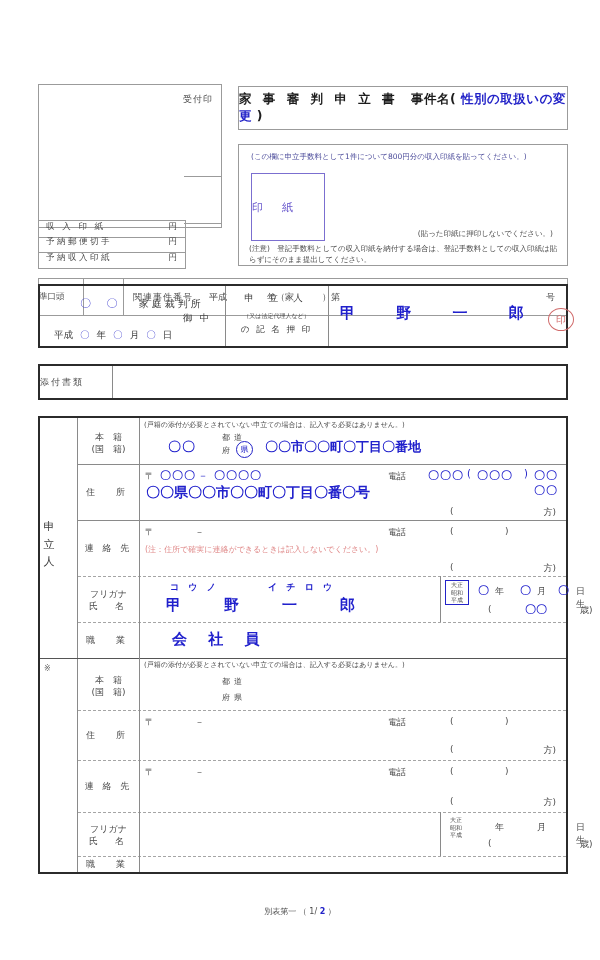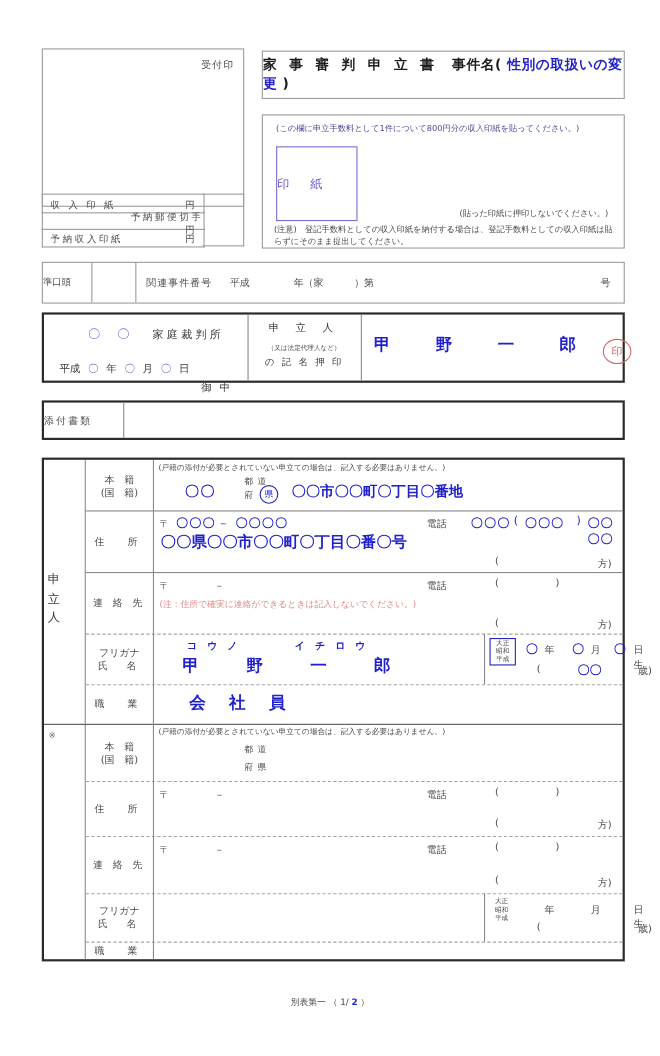--- a/index.html
+++ b/index.html
@@ -7,37 +7,37 @@
     width:600px;height:960px;
     background:#ffffff;
     font-family:"DejaVu Sans","Liberation Sans",sans-serif;
     color:#3a3a3a;
     -webkit-font-smoothing:none;
   }
   .page{position:relative;width:600px;height:960px;overflow:hidden;}
 
   
   .bx{position:absolute;box-sizing:border-box;}
-  .thin{border:1px solid #9b9b9b;}
+  .thin{border:1px solid #9b9b9b;margin-top:40px;}
   .sp1{letter-spacing:3px;}
   .ctr{display:flex;align-items:center;}
   .blue{color:#2323c8;}
   .bluebold{color:#2020cc;font-weight:bold;}
   .red{color:#e08a8a;}
 
   
   #receipt-box{left:38px;top:44px;width:184px;height:144px;}
   #receipt-label{position:absolute;right:8px;top:8px;font-size:9px;color:#4a4a4a;letter-spacing:1px;}
 
   .fee-row{position:absolute;left:38px;width:146px;height:16px;border:1px solid #9b9b9b;border-top:none;
-           display:flex;align-items:flex-end;font-size:8.5px;color:#4a4a4a;}
+           display:flex;align-items:flex-start;font-size:8.5px;color:#4a4a4a;margin-top:44px;}
   .fee-row .nm{padding-left:7px;letter-spacing:2.5px;flex:1;}
   .fee-row .yen{padding-right:8px;}
   #fee1{top:176px;border-top:1px solid #9b9b9b;}
-  #fee2{top:192px;flex-direction:column;}
+  #fee2{top:192px;}
   #fee3{top:208px;}
   #fee-side{left:184px;top:176px;width:38px;height:48px;border:1px solid #9b9b9b;border-left:none;}
 
   
   #title-box{left:238px;top:46px;width:330px;height:44px;}
   #title-text{font-size:12.5px;color:#1d1d1d;font-weight:bold;letter-spacing:0.5px;}
   #title-text .t1{letter-spacing:3.5px;}
   #case-name{color:#2323c8;}
 
   
@@ -59,21 +59,21 @@
   #kanren-c3 .k-nen{font-size:9px;color:#4a4a4a;margin-left:40px;}
   #kanren-c3 .k-dai{font-size:9px;color:#4a4a4a;margin-left:28px;}
   #kanren-c3 .k-go{font-size:9px;color:#4a4a4a;position:absolute;right:12px;}
 
   
   #sign-box{left:38px;top:284px;width:530px;height:64px;border:2.5px solid #2b2b2b;}
   #sign-c1{position:absolute;left:0;top:0;width:185px;height:100%;border-right:1px solid #8a8a8a;}
   #court-line{position:absolute;left:18px;top:10px;font-size:10px;color:#3a3a3a;}
   #court-line .circ{color:#2323c8;font-size:11px;letter-spacing:6px;margin-left:22px;}
   #court-line .nm{margin-left:12px;letter-spacing:3px;}
-  #onchu{position:absolute;right:14px;top:26px;font-size:9.5px;letter-spacing:2px;color:#3a3a3a;margin-top:34px;}
+  #onchu{position:absolute;right:14px;top:26px;font-size:9.5px;letter-spacing:2px;color:#3a3a3a;}
   #date-line{position:absolute;left:14px;top:43px;font-size:9.5px;color:#3a3a3a;}
   #date-line .c{color:#2323c8;margin:0 4px;}
   #sign-c2{position:absolute;left:185px;top:0;width:103px;height:100%;border-right:1px solid #8a8a8a;}
   #sign-c2 .l1{position:absolute;left:0;right:0;top:6px;text-align:center;font-size:9.5px;letter-spacing:6px;color:#3a3a3a;}
   #sign-c2 .l2{position:absolute;left:0;right:0;top:26px;text-align:center;font-size:6px;color:#4a4a4a;}
   #sign-c2 .l3{position:absolute;left:0;right:0;top:38px;text-align:center;font-size:8.5px;letter-spacing:2px;color:#3a3a3a;}
   #sign-name{position:absolute;left:300px;top:18px;font-size:15px;font-weight:bold;color:#2020cc;letter-spacing:18px;}
   #seal{position:absolute;left:508px;top:22px;width:24px;height:21px;border:1.5px solid #d06a6a;border-radius:50%;
         display:flex;align-items:center;justify-content:center;font-size:10px;color:#d06a6a;}
 

